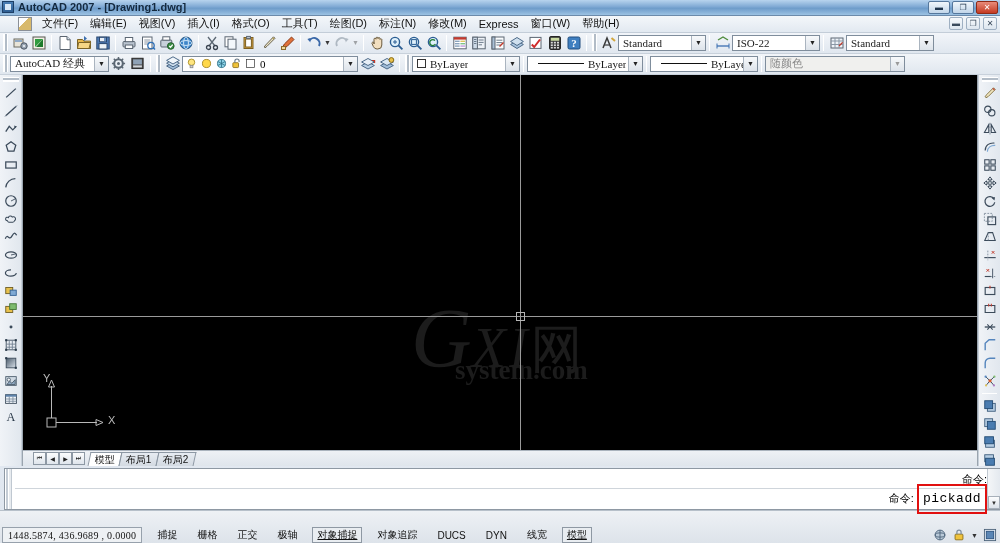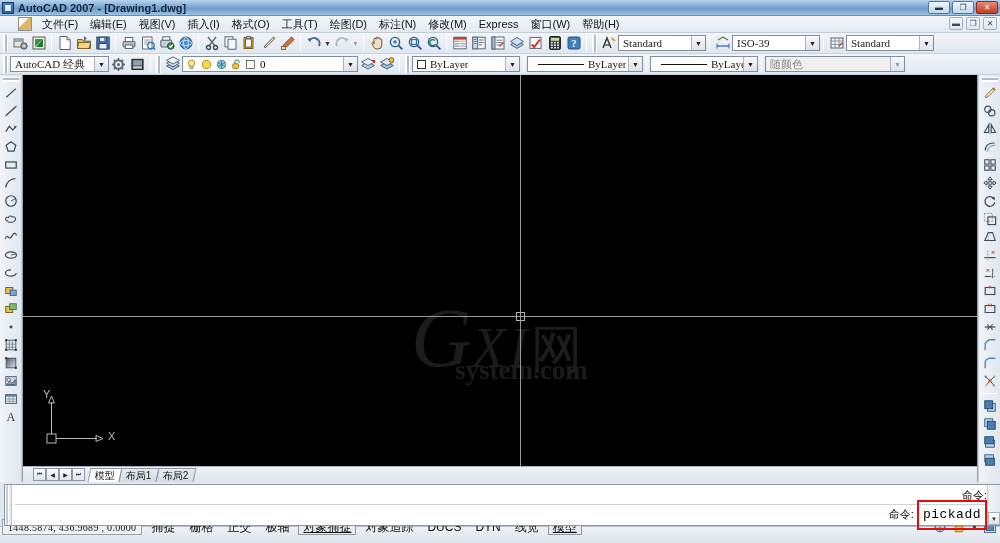--- a/index.html
+++ b/index.html
@@ -332,44 +332,44 @@
     background: linear-gradient(#fbfcfd,#dde3ea);
     display: flex; align-items: center; justify-content: center;
     font-size: 6px; color: #333;
   }
 
   
   .statusbar {
     height: 14px;
     background: linear-gradient(#eef1f5,#dde3ea);
     border-top: 1px solid #b7c0ca;
-    display: flex; align-items: flex-end;
-    padding: 8px 2px;
+    display: flex; align-items: flex-start;
+    padding: 16px 2px;
     flex: 0 0 auto;
   }
   .coords {
     border: 1px solid #97a1ac;
     background: #eef1f4;
     height: 16px;
     display: flex; align-items: center;
     padding: 0 5px;
     font-family: "Liberation Serif", serif;
     font-size: 10px;
     color: #111;
     letter-spacing: 0.3px;
     white-space: nowrap;
     flex: 0 0 auto;
   }
   .sbtn {
     height: 16px;
     padding: 0 4px;
-    font-size: 12px;
+    font-size: 10px;
     color: #111;
     display: flex; align-items: center;
-    margin-left: 4px;
+    margin-left: 10px;
     border: 1px solid transparent;
     white-space: nowrap;
     flex: 0 0 auto;
   }
   .sbtn.on {
     border: 1px solid #8e98a3;
     background: #e9edf1;
     text-decoration: underline;
   }
   .sb-spacer { flex: 1 1 auto; }
@@ -662,21 +662,21 @@
     <div class="sep"></div>
 
     <div class="tb-btn">
       <svg width="16" height="16" viewBox="0 0 16 16">
           <path d="M2 11 L14 11" stroke="#3a6fb0" stroke-width="1.3"></path>
           <path d="M2 8.5v5M14 8.5v5" stroke="#3a6fb0"></path>
           <path d="M3 5 L8 2 L13 5" stroke="#4f8c3c" stroke-width="1.4" fill="none"></path>
         </svg>
     </div>
     <div class="combo" style="width:88px">
-      <span class="cv">ISO-39</span>
+      <span class="cv">ISO-22</span>
       <span class="arrow">▼</span>
     </div>
 
     <div class="sep"></div>
 
     <div class="tb-btn">
       <svg width="16" height="16" viewBox="0 0 16 16">
           <rect x="2" y="3" width="12" height="10" fill="#eef3f8" stroke="#5c6773"></rect>
           <path d="M2 6h12M2 9.5h12M6 3v10M10 3v10" stroke="#8a97a5"></path>
           <path d="M10 11 l3.6 -3.6" stroke="#c0392b" stroke-width="1.3"></path>

